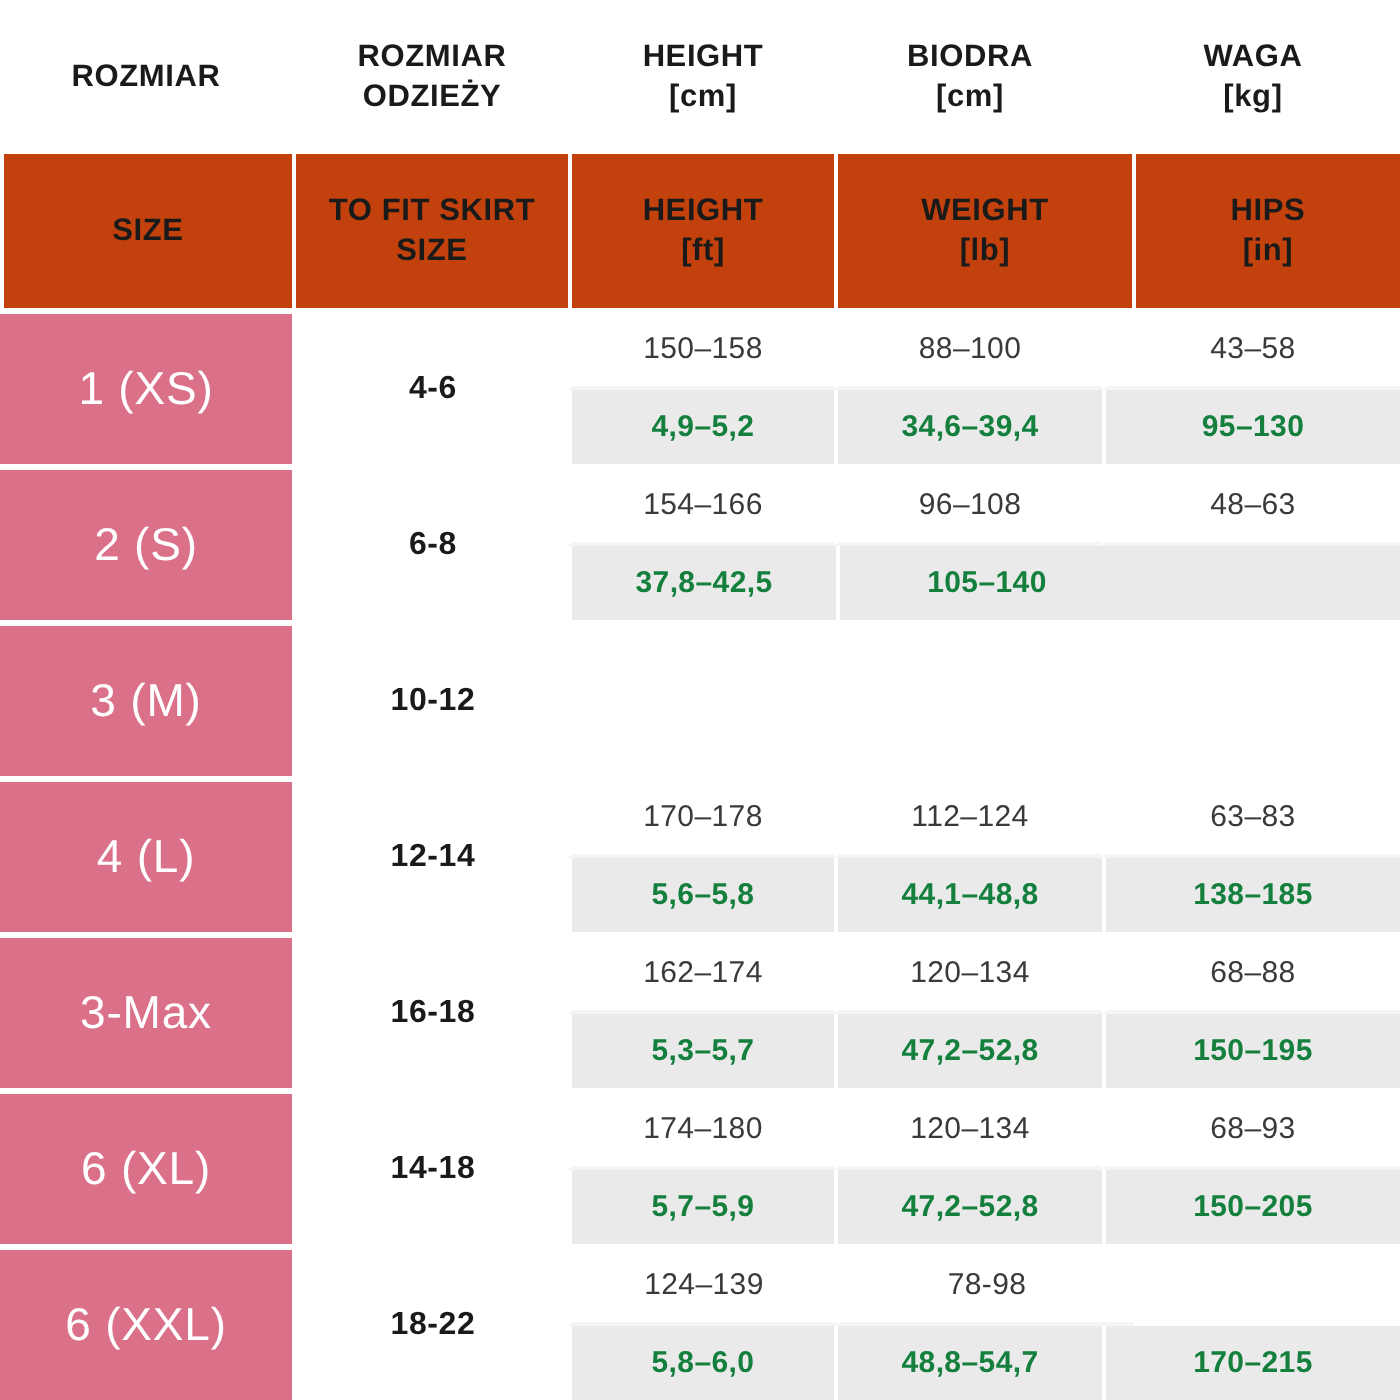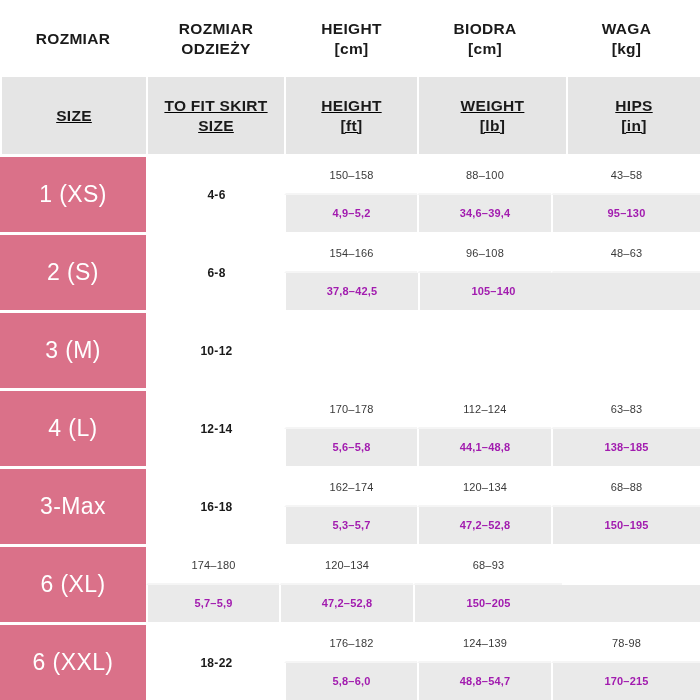--- a/index.html
+++ b/index.html
@@ -22,21 +22,21 @@
     background: #ffffff;
   }
 
   
   .hdr-row {
     display: flex;
     width: 100%;
     box-sizing: border-box;
   }
   .hdr-row.primary { height: 78px; background: #ffffff; }
-  .hdr-row.secondary { height: 78px; background: #e5e5e5; text-decoration: underline; }
+  .hdr-row.secondary { height: 78px; background: #c2410c; }
 
   
   .col-size      { width: 146px; }
   .col-skirt     { width: 138px; }
   .col-height    { width: 133px; }
   .col-hips      { width: 134px; }
   .col-weight    { width: 149px; }
 
   .hdr-cell {
     box-sizing: border-box;
@@ -79,47 +79,47 @@
     letter-spacing: 0.4px;
   }
 
   .cell-skirt {
     box-sizing: border-box;
     display: flex;
     align-items: center;
     justify-content: center;
     background: #ffffff;
     color: #1a1a1a;
-    font-size: 12px;
+    font-size: 16px;
     font-weight: bold;
     letter-spacing: 0.3px;
     border-left: 3px solid #ffffff;
   }
 
   .measure-group {
     display: flex;
     flex-direction: column;
     flex: 1;
     box-sizing: border-box;
   }
   .measure-line {
     display: flex;
     height: 50%;
     box-sizing: border-box;
   }
   .measure-line.metric   { background: #ffffff; }
   .measure-line.imperial { background: #eaeaea; }
-  .measure-line.imperial .m-cell { font-weight: bold; color: #a21caf; }
+  .measure-line.imperial .m-cell { font-weight: bold; color: #15803d; }
 
   .m-cell {
     box-sizing: border-box;
     display: flex;
     align-items: center;
     justify-content: center;
-    font-size: 11px;
+    font-size: 15px;
     color: #3a3a3a;
     letter-spacing: 0.2px;
     border-left: 2px solid #ffffff;
     text-align: right;
   }
   .measure-line.metric .m-cell { border-bottom: 2px solid #f5f5f5; }
 </style>
 </head>
 <body>
 
@@ -274,20 +274,23 @@
             <div class="m-cell col-height">5,3–5,7</div>
             <div class="m-cell col-hips">47,2–52,8</div>
             <div class="m-cell col-weight">150–195</div>
           </div>
         </div>
       </div>
       <div class="data-row">
         <div class="cell-size col-size">
           <span>6 (XL)</span>
         </div>
+        <div class="cell-skirt col-skirt">
+          <span>14-18</span>
+        </div>
         <div class="measure-group">
           <div class="measure-line metric">
             <div class="m-cell col-height">174–180</div>
             <div class="m-cell col-hips">120–134</div>
             <div class="m-cell col-weight">68–93</div>
           </div>
           <div class="measure-line imperial">
             <div class="m-cell col-height">5,7–5,9</div>
             <div class="m-cell col-hips">47,2–52,8</div>
             <div class="m-cell col-weight">150–205</div>
@@ -296,21 +299,20 @@
       </div>
       <div class="data-row">
         <div class="cell-size col-size">
           <span>6 (XXL)</span>
         </div>
         <div class="cell-skirt col-skirt">
           <span>18-22</span>
         </div>
         <div class="measure-group">
           <div class="measure-line metric">
-            <div class="m-cell col-height">176–182</div>
             <div class="m-cell col-hips">124–139</div>
             <div class="m-cell col-weight">78-98</div>
           </div>
           <div class="measure-line imperial">
             <div class="m-cell col-height">5,8–6,0</div>
             <div class="m-cell col-hips">48,8–54,7</div>
             <div class="m-cell col-weight">170–215</div>
           </div>
         </div>
       </div>

